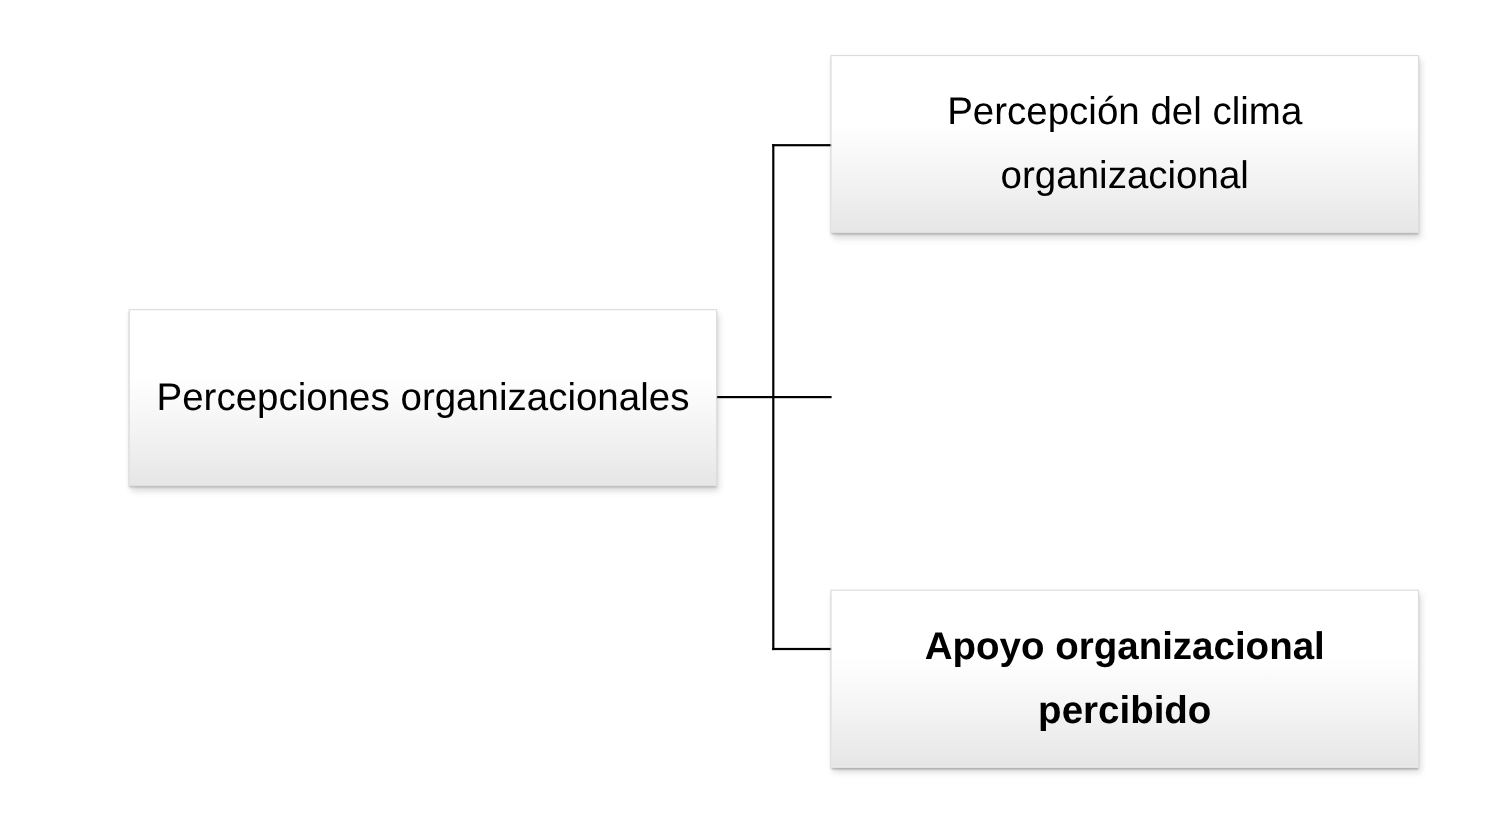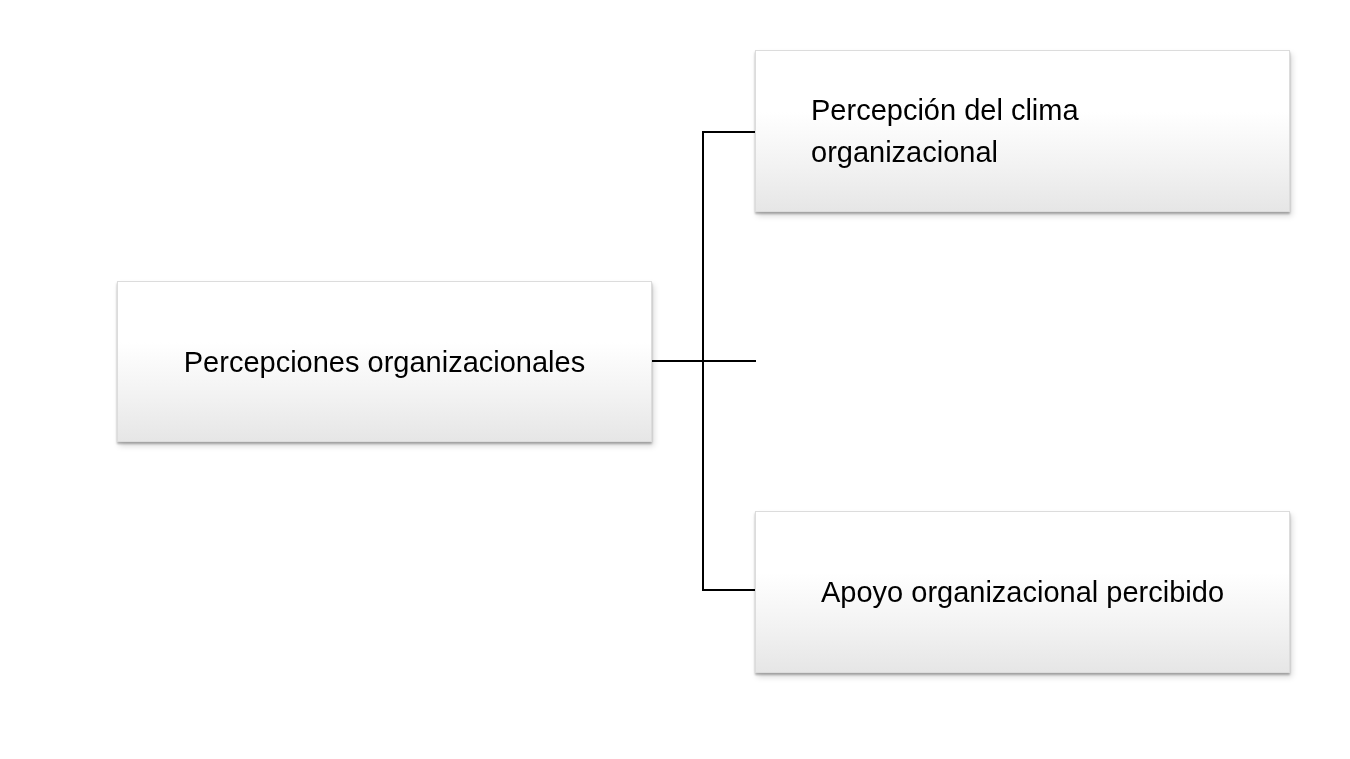--- a/index.html
+++ b/index.html
@@ -26,32 +26,33 @@
   .branch-mid   { left: 651px; top: 360px; width: 105px; height: 2px; }
   .branch-bot   { left: 702px; top: 589px; width: 54px; height: 2px; }
 
   
   .node {
     position: absolute;
     box-sizing: border-box;
     display: flex;
     align-items: center;
     justify-content: center;
+    text-align: center;
     color: #000000;
-    font-size: 29px;
-    line-height: 42px;
+    font-size: 35px;
+    line-height: 58px;
     border: 1px solid #dcdcdc;
     background: linear-gradient(180deg, #ffffff 0%, #ffffff 38%, #f2f2f2 72%, #e6e6e6 100%);
     box-shadow: 0 2px 2px rgba(0,0,0,0.28), 2px 4px 6px rgba(0,0,0,0.15);
   }
   .node-root  { left: 117px; top: 281px; width: 535px; height: 161px; padding: 0 14px; }
   .node-child { left: 755px; width: 535px; height: 162px; padding: 0 55px; }
   .child-0 { top: 50px;  }
   .child-1 { top: 280px; }
-  .child-2 { top: 511px; font-weight: normal; }
+  .child-2 { top: 536px; font-weight: bold; }
 </style>
 </head>
 <body>
 
 <div class="canvas">
 
   <div class="connector spine"></div>
   <div class="connector branch-top"></div>
   <div class="connector branch-mid"></div>
   <div class="connector branch-bot"></div>

